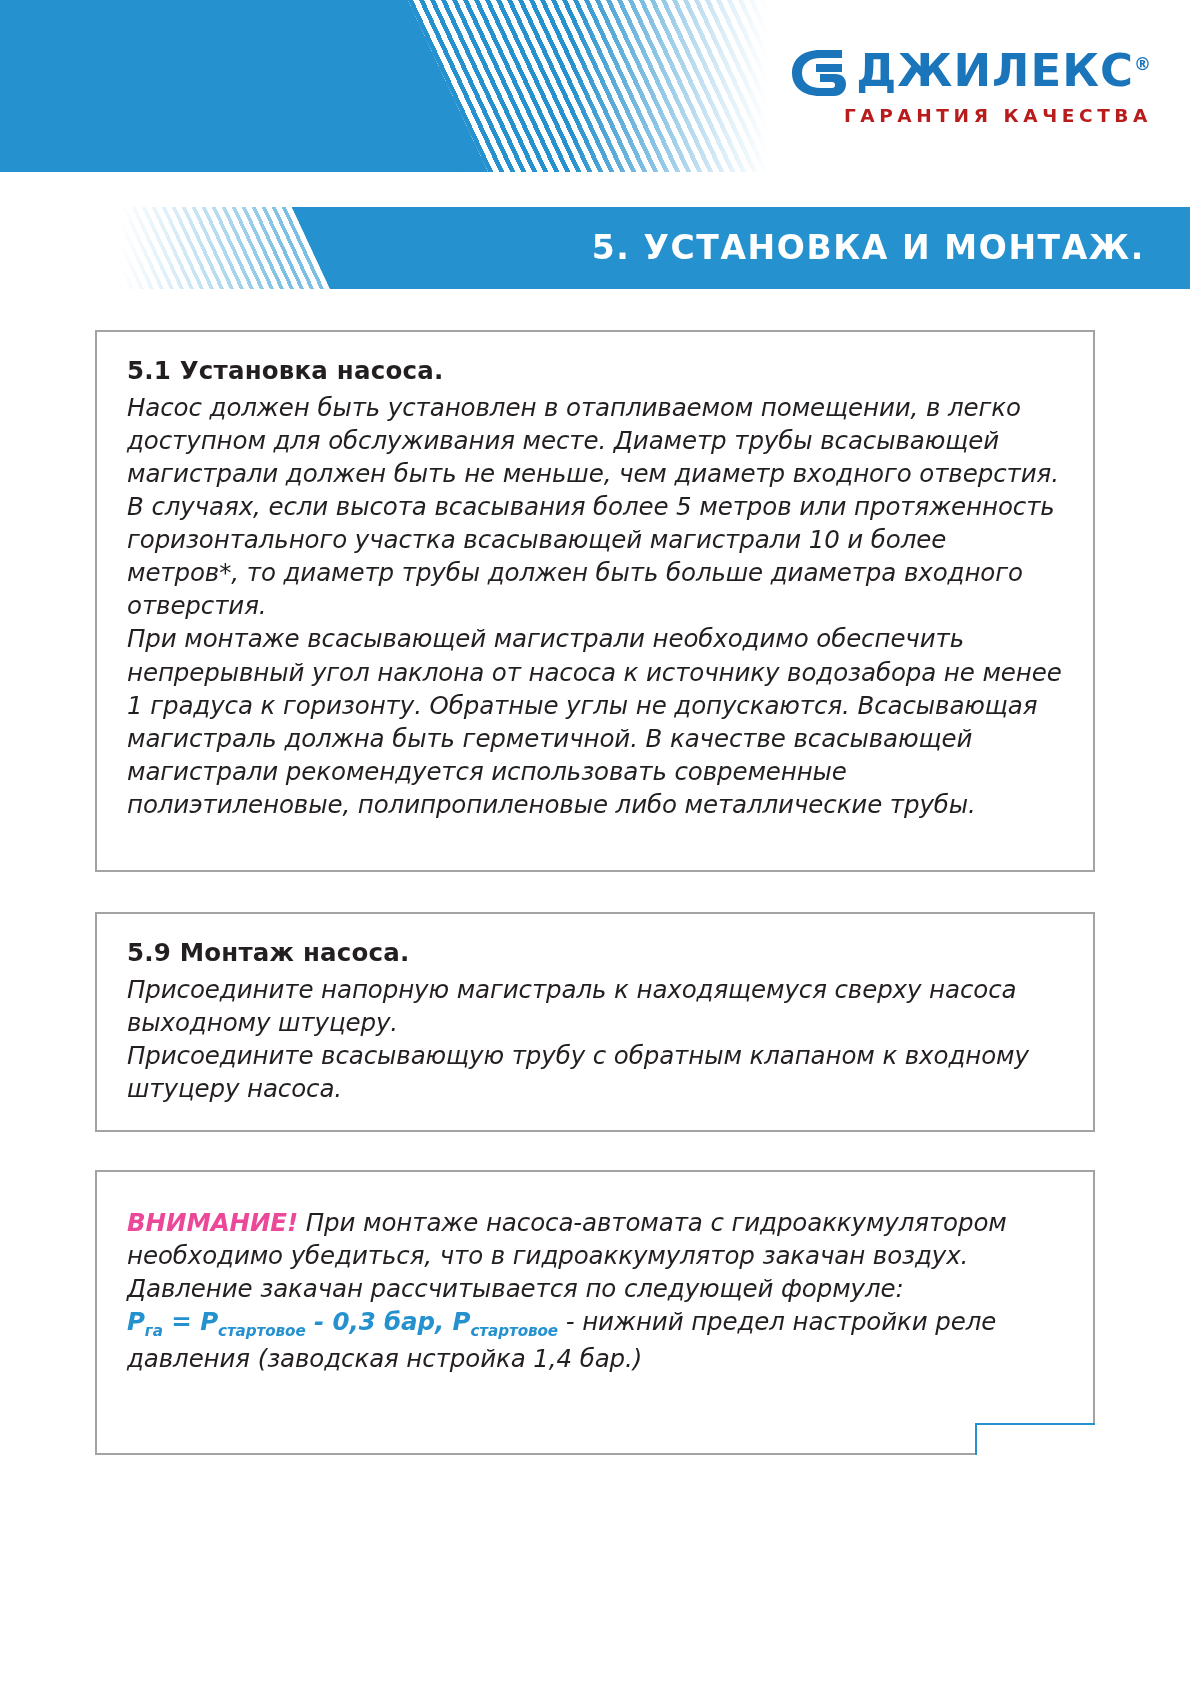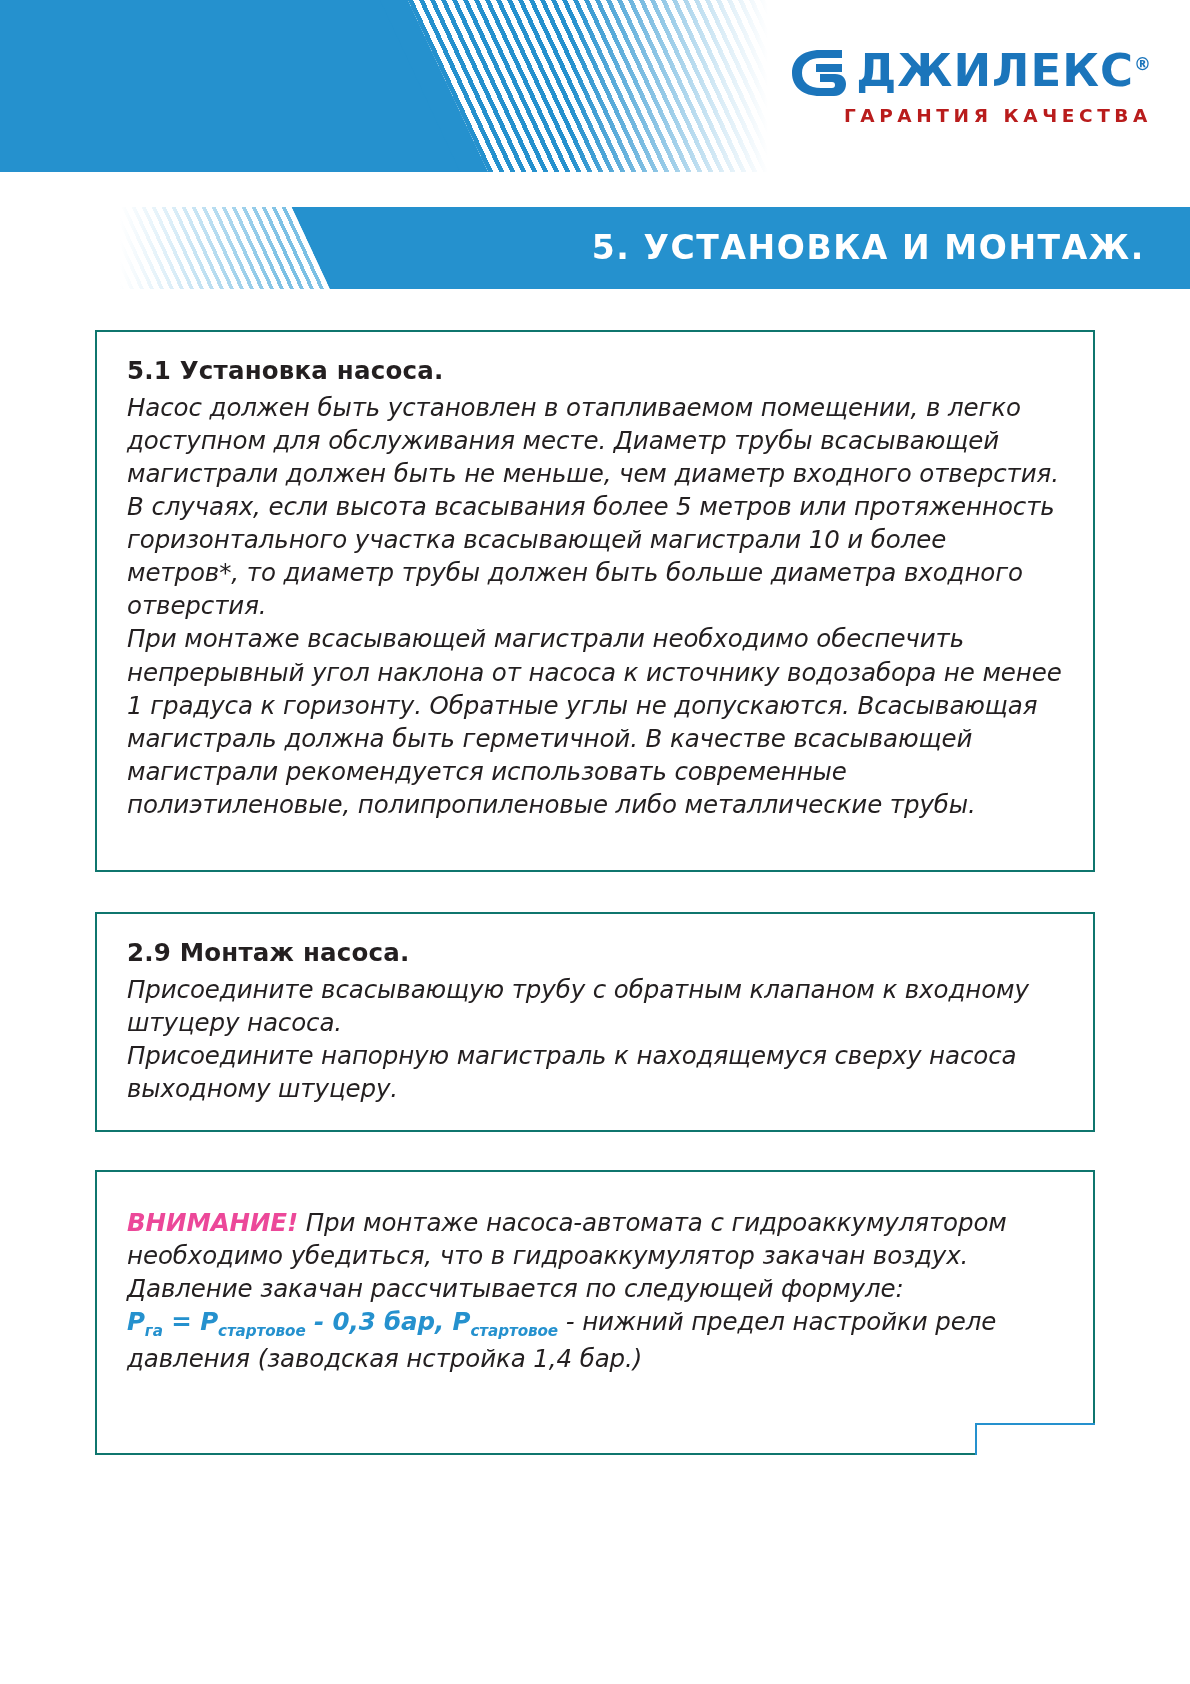--- a/index.html
+++ b/index.html
@@ -183,21 +183,21 @@
     font-weight: bold;
     letter-spacing: 1.6px;
     white-space: nowrap;
   }
 
   
   .box {
     position: absolute;
     left: 95px;
     width: 1000px;
-    border: 2px solid #0f766e;
+    border: 2px solid #a3a3a3;
     box-sizing: border-box;
     background: #ffffff;
   }
   #box-1 { top: 330px; height: 542px; }
   #box-2 { top: 912px; height: 220px; }
   #box-3 { top: 1170px; height: 285px; }
 
   .box-inner {
     padding: 24px 30px 10px 30px;
   }
@@ -287,24 +287,24 @@
     <div class="sub-title">5.1 Установка насоса.</div>
     <div class="body-text">
       <p>Насос должен быть установлен в отапливаемом помещении, в легко доступном для обслуживания месте. Диаметр трубы всасывающей магистрали должен быть не меньше, чем диаметр входного отверстия. В случаях, если высота всасывания более 5 метров или протяженность горизонтального участка всасывающей магистрали 10 и более метров*, то диаметр трубы должен быть больше диаметра входного отверстия.</p>
       <p>При монтаже всасывающей магистрали необходимо обеспечить непрерывный угол наклона от насоса к источнику водозабора не менее 1 градуса к горизонту. Обратные углы не допускаются. Всасывающая магистраль должна быть герметичной. В качестве всасывающей магистрали рекомендуется использовать современные полиэтиленовые, полипропиленовые либо металлические трубы.</p>
     </div>
   </div>
 </div>
 
 <div class="box" id="box-2">
   <div class="box-inner">
-    <div class="sub-title">2.9 Монтаж насоса.</div>
+    <div class="sub-title">5.9 Монтаж насоса.</div>
     <div class="body-text">
+      <p>Присоедините напорную магистраль к находящемуся сверху насоса выходному штуцеру.</p>
       <p>Присоедините всасывающую трубу с обратным клапаном к входному штуцеру насоса.</p>
-      <p>Присоедините напорную магистраль к находящемуся сверху насоса выходному штуцеру.</p>
     </div>
   </div>
 </div>
 
 <div class="box" id="box-3">
   <div class="box-inner" style="padding-top:34px;">
     <div class="body-text">
       <p><span class="warn-title">ВНИМАНИЕ!</span><span> При монтаже насоса-автомата с гидроаккумулятором необходимо убедиться, что в гидроаккумулятор закачан воздух. Давление закачан рассчитывается по следующей формуле:</span></p>
       <p><span class="formula"><span>P</span><sub>га</sub><span> = </span><span>P</span><sub>стартовое</sub><span> - 0,3 бар, </span><span>P</span><sub>стартовое</sub></span><span> - нижний предел настройки реле давления (заводская нстройка 1,4 бар.)</span></p>
     </div>

